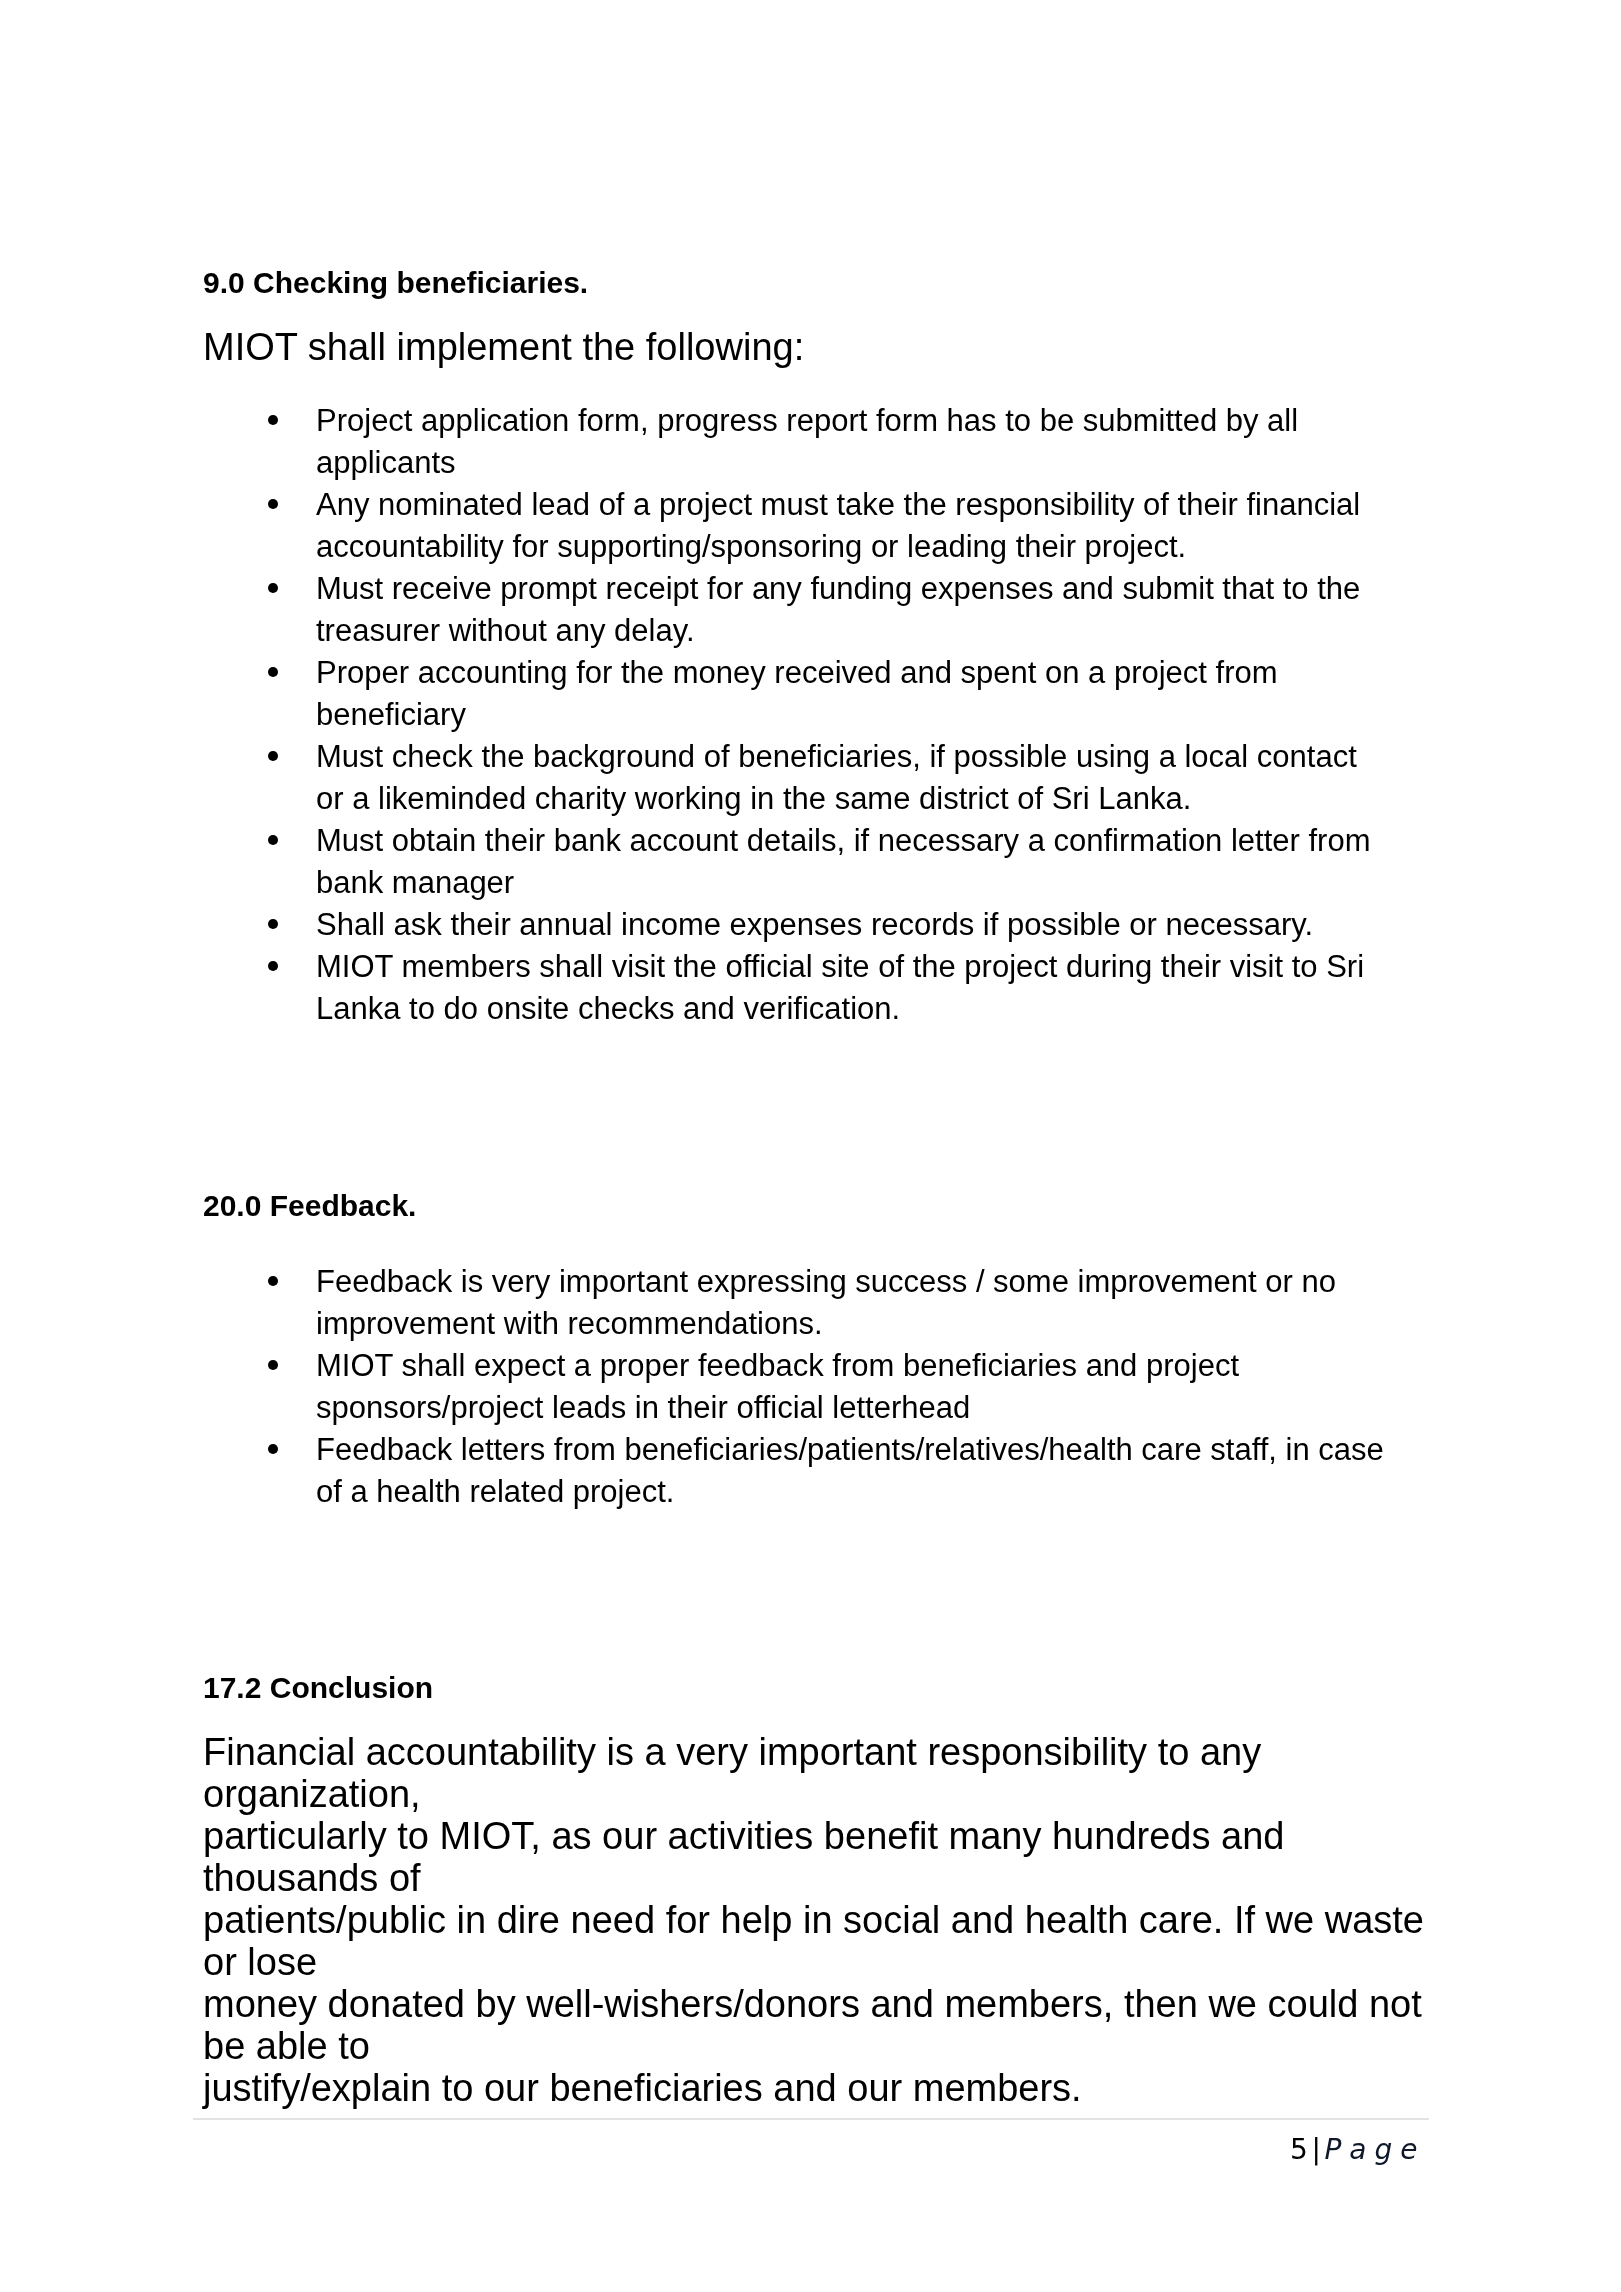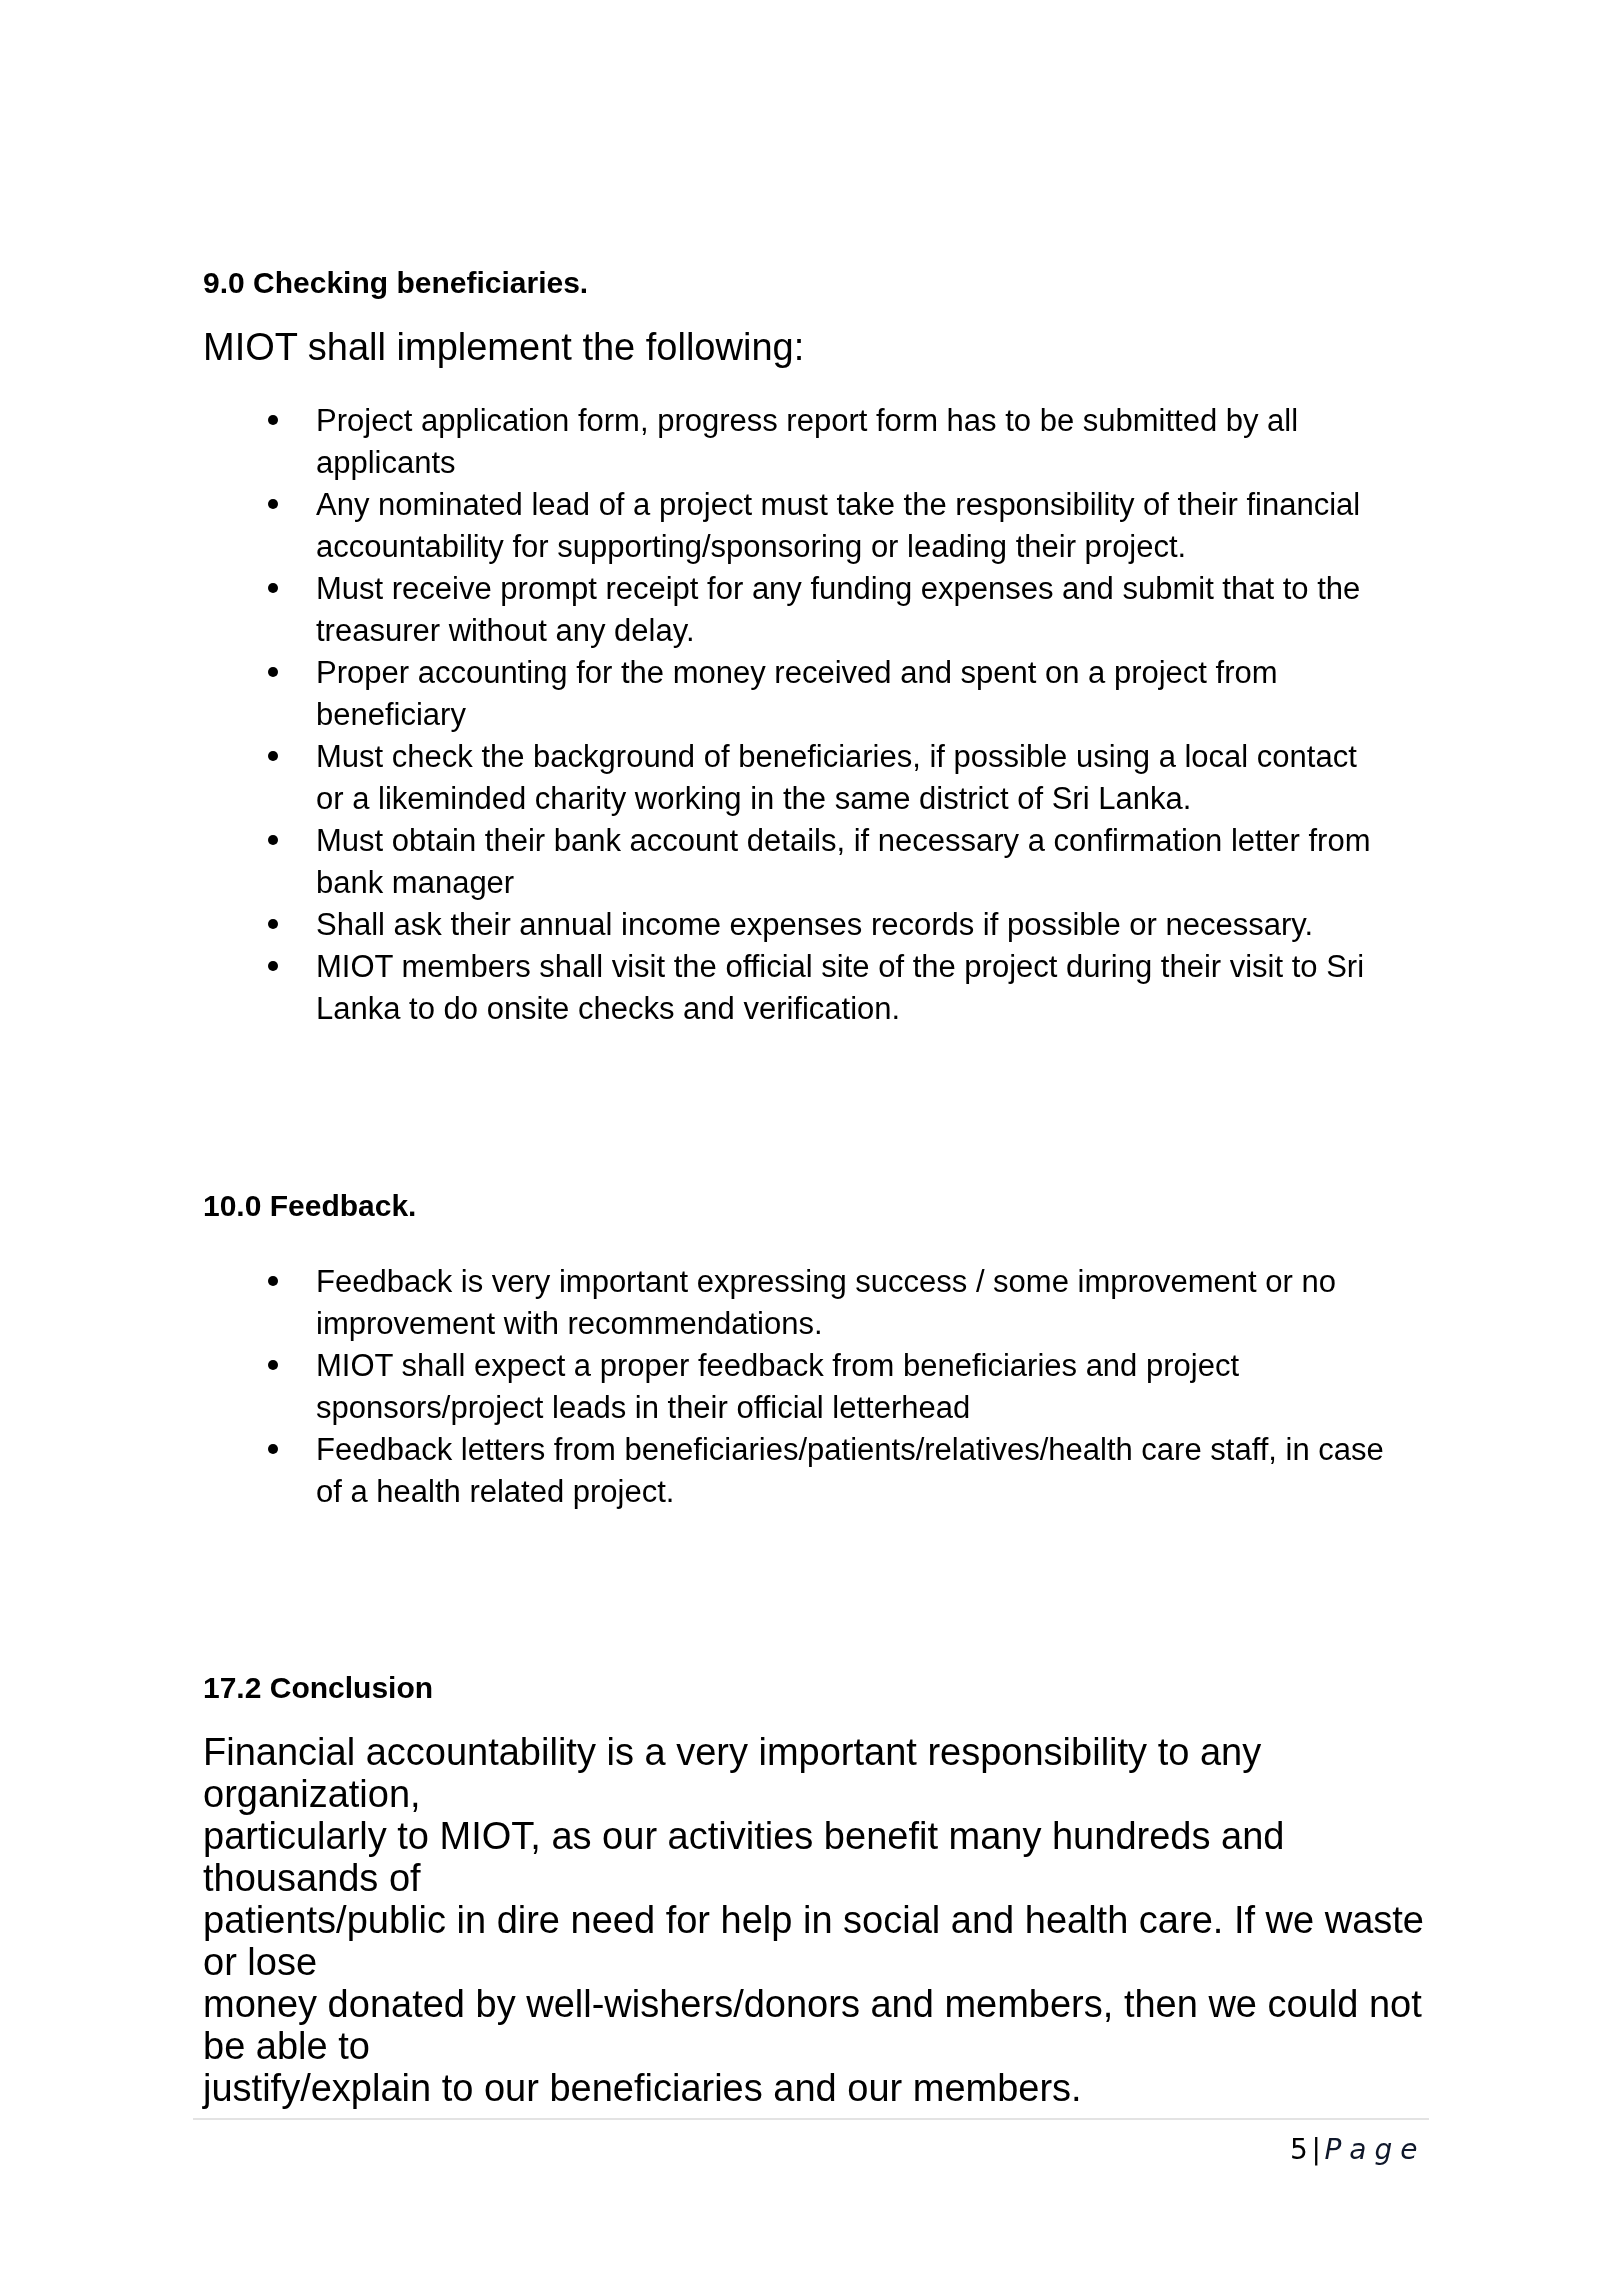--- a/index.html
+++ b/index.html
@@ -43,21 +43,21 @@
   <li><span class="dot"></span><span>Must check the background of beneficiaries, if possible using a local contact
 or a likeminded charity working in the same district of Sri Lanka.</span></li>
   <li><span class="dot"></span><span>Must obtain their bank account details, if necessary a confirmation letter from
 bank manager</span></li>
   <li><span class="dot"></span><span>Shall  ask their annual income expenses records if possible or necessary.</span></li>
   <li><span class="dot"></span><span>MIOT members shall visit the official site of the project during their visit to Sri
 Lanka to do onsite checks and verification.</span></li>
 </ul>
 
 <div class="block" style="top:1188px;">
-  <h2 class="h">10.0 Feedback.</h2>
+  <h2 class="h">20.0 Feedback.</h2>
 </div>
 <ul class="bl" style="top:1249px;">
   <li><span class="dot"></span><span>Feedback is very important expressing success / some improvement or no
 improvement with recommendations.</span></li>
   <li><span class="dot"></span><span>MIOT shall expect a proper feedback from beneficiaries and project
 sponsors/project leads in their official letterhead</span></li>
   <li><span class="dot"></span><span>Feedback letters from beneficiaries/patients/relatives/health care staff, in case
 of a health related project.</span></li>
 </ul>
 

